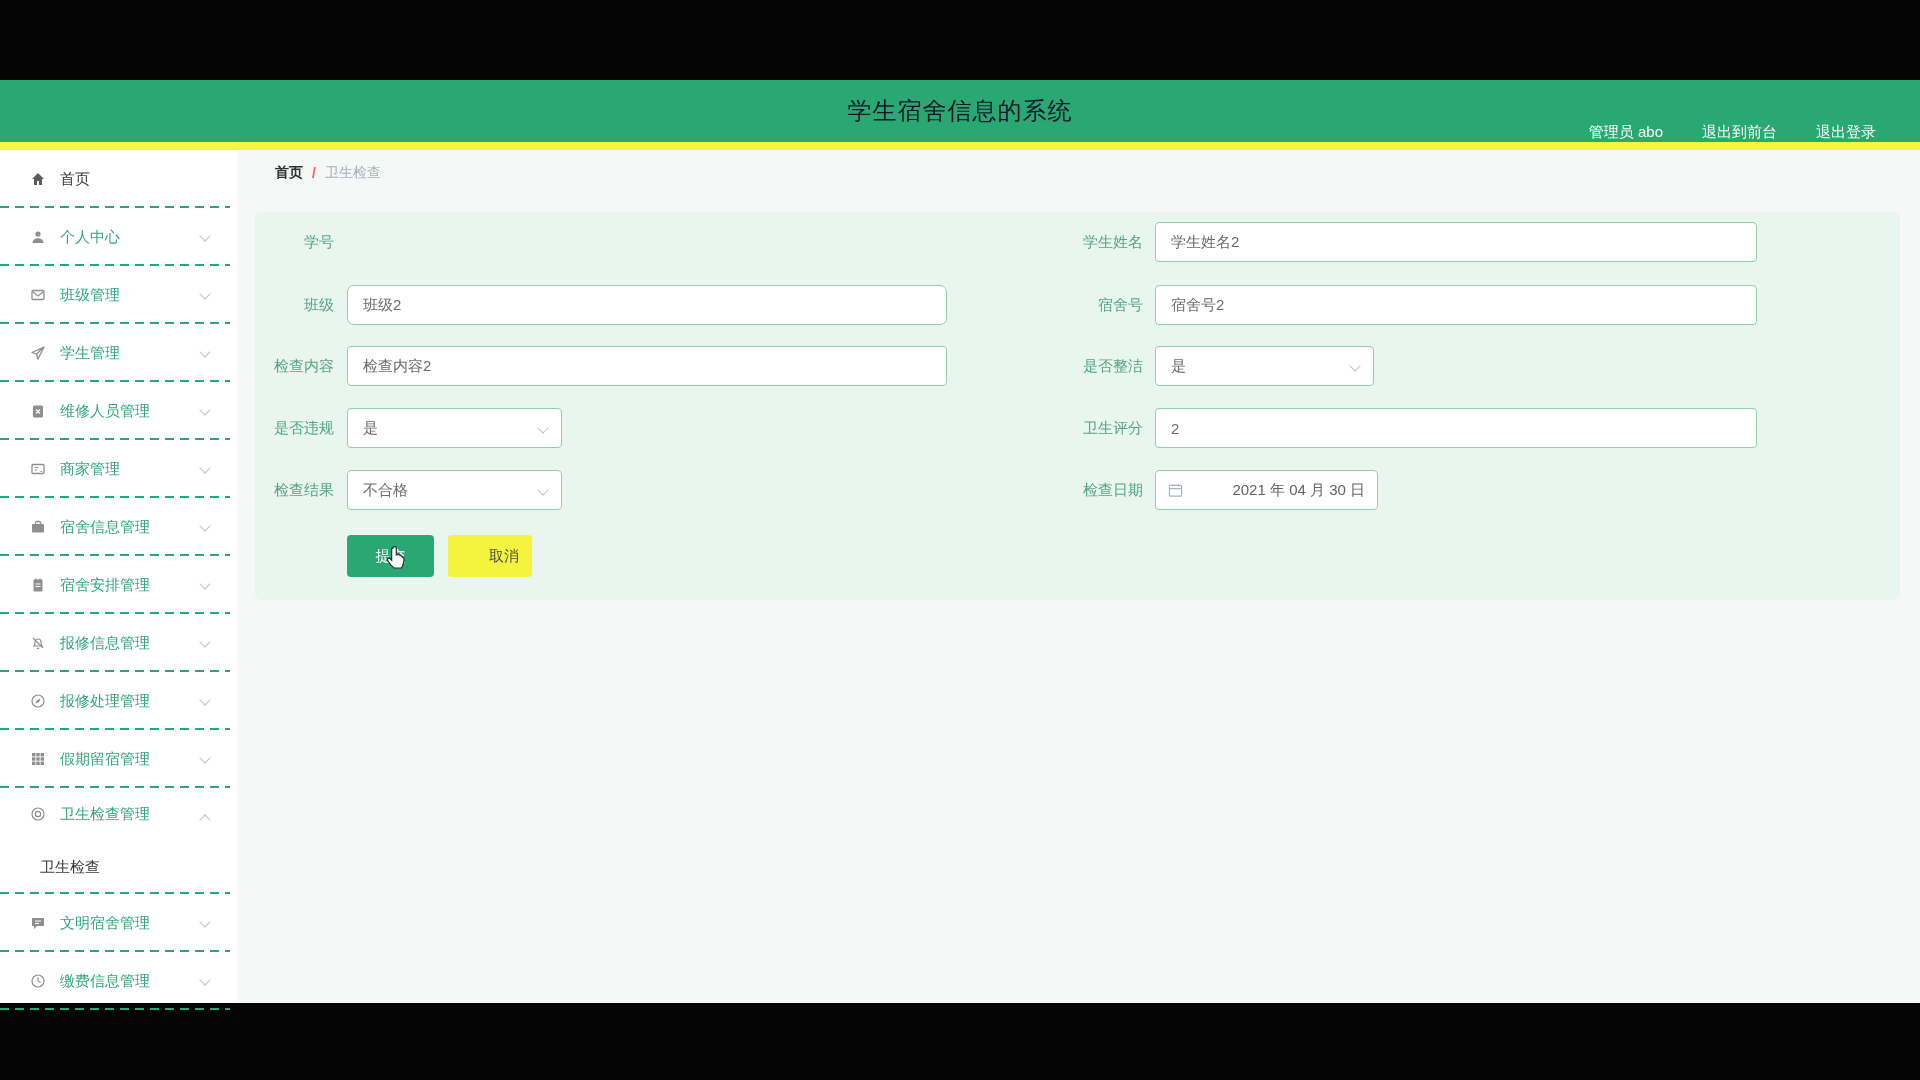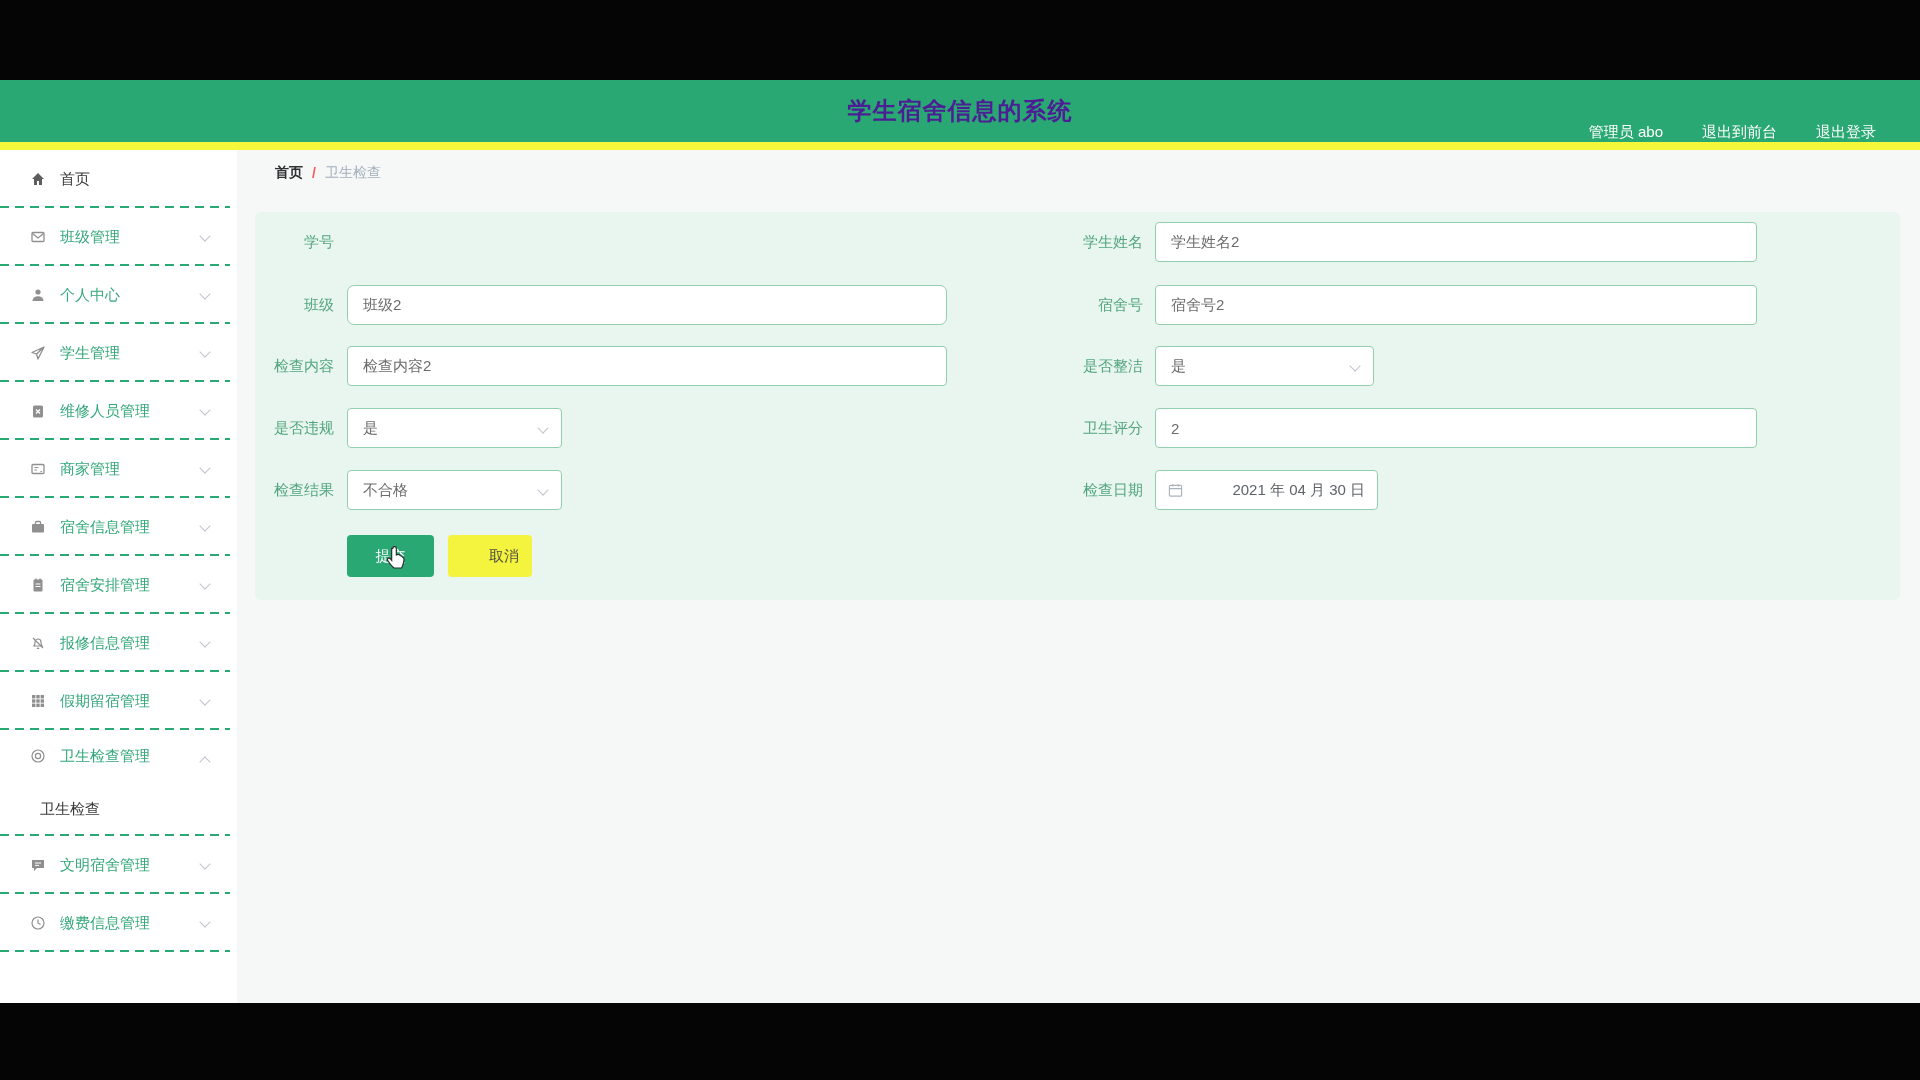--- a/index.html
+++ b/index.html
@@ -3,21 +3,21 @@
 <meta charset="utf-8">
 <style>
   * { margin:0; padding:0; box-sizing:border-box; }
   html,body { width:1920px; height:1080px; background:#050505; overflow:hidden;
     font-family:"Liberation Sans","DejaVu Sans",sans-serif; }
   .stage { position:absolute; left:0; top:0; width:1920px; height:1080px; background:#050505; }
 
   
   .header { position:absolute; left:0; top:80px; width:1920px; height:62px; background:#2aa873; }
   .header-title { position:absolute; left:0; top:0; width:100%; height:62px; line-height:62px;
-    text-align:center; color:#4c1d95; font-size:24px; font-weight:bold; letter-spacing:1px; }
+    text-align:center; color:#0f172a; font-size:24px; font-weight:normal; letter-spacing:1px; }
   .header-links { position:absolute; right:44px; top:0; height:62px; display:flex; align-items:flex-end; gap:39px; }
   .header-link { color:#ffffff; font-size:15px; cursor:pointer; white-space:nowrap; }
   .yellow-bar { position:absolute; left:0; top:142px; width:1920px; height:8px; background:#f5f73a; }
 
   
   .page-body { position:absolute; left:0; top:150px; width:1920px; height:853px; background:#f6f8f7; }
 
   
   .sidebar { position:absolute; left:0; top:0; width:237px; height:853px; background:#ffffff; }
   .side-item { position:relative; height:58px; display:flex; align-items:center; padding-left:30px; cursor:pointer; }
@@ -93,34 +93,34 @@
       <div class="side-item">
         <svg class="ic" viewBox="0 0 16 16">
             <path d="M8 2 L14 8 H12 V14 H9 V10 H7 V14 H4 V8 H2 Z" fill="#5d5d5d"></path>
           </svg>
         <span class="side-label dark">首页</span>
         <span class="dash"></span>
       </div>
 
       <div class="side-item">
         <svg class="ic" viewBox="0 0 16 16">
+            <circle cx="8" cy="5" r="2.6" fill="#8f8f8f"></circle>
+            <path d="M2.5 14 a5.5 4.8 0 0 1 11 0 Z" fill="#8f8f8f"></path>
+          </svg>
+        <span class="side-label">个人中心</span>
+        <span class="chev"></span>
+        <span class="dash"></span>
+      </div>
+
+      <div class="side-item">
+        <svg class="ic" viewBox="0 0 16 16">
             <rect x="2" y="3.5" width="12" height="9" rx="1" fill="none" stroke="#8f8f8f" stroke-width="1.3"></rect>
             <path d="M2.5 4.5 L8 9 L13.5 4.5" fill="none" stroke="#8f8f8f" stroke-width="1.3"></path>
           </svg>
         <span class="side-label">班级管理</span>
-        <span class="chev"></span>
-        <span class="dash"></span>
-      </div>
-
-      <div class="side-item">
-        <svg class="ic" viewBox="0 0 16 16">
-            <circle cx="8" cy="5" r="2.6" fill="#8f8f8f"></circle>
-            <path d="M2.5 14 a5.5 4.8 0 0 1 11 0 Z" fill="#8f8f8f"></path>
-          </svg>
-        <span class="side-label">个人中心</span>
         <span class="chev"></span>
         <span class="dash"></span>
       </div>
 
       <div class="side-item">
         <svg class="ic" viewBox="0 0 16 16">
             <path d="M14 2 L2 7.5 L6.5 9 L8 14 Z M6.5 9 L14 2" fill="none" stroke="#8f8f8f" stroke-width="1.3" stroke-linejoin="round"></path>
           </svg>
         <span class="side-label">学生管理</span>
         <span class="chev"></span>
@@ -171,20 +171,29 @@
       <div class="side-item">
         <svg class="ic" viewBox="0 0 16 16">
             <path d="M4 11 c1 -1 1 -2 1 -4 a3 3 0 0 1 6 0 c0 2 0 3 1 4 Z" fill="none" stroke="#8f8f8f" stroke-width="1.2"></path>
             <path d="M7 13 a1.3 1.3 0 0 0 2 0 M3 3 L13 13" stroke="#8f8f8f" stroke-width="1.2" fill="none"></path>
           </svg>
         <span class="side-label">报修信息管理</span>
         <span class="chev"></span>
         <span class="dash"></span>
       </div>
 
+      <div class="side-item">
+        <svg class="ic" viewBox="0 0 16 16">
+            <circle cx="8" cy="8" r="6" fill="none" stroke="#8f8f8f" stroke-width="1.2"></circle>
+            <path d="M10.5 5.5 L9 9 L5.5 10.5 L7 7 Z" fill="#8f8f8f"></path>
+          </svg>
+        <span class="side-label">报修处理管理</span>
+        <span class="chev"></span>
+        <span class="dash"></span>
+      </div>
 
       <div class="side-item">
         <svg class="ic" viewBox="0 0 16 16">
             <g fill="#8f8f8f">
               <rect x="2" y="2" width="3.4" height="3.4"></rect>
               <rect x="6.3" y="2" width="3.4" height="3.4"></rect>
               <rect x="10.6" y="2" width="3.4" height="3.4"></rect>
               <rect x="2" y="6.3" width="3.4" height="3.4"></rect>
               <rect x="6.3" y="6.3" width="3.4" height="3.4"></rect>
               <rect x="10.6" y="6.3" width="3.4" height="3.4"></rect>

